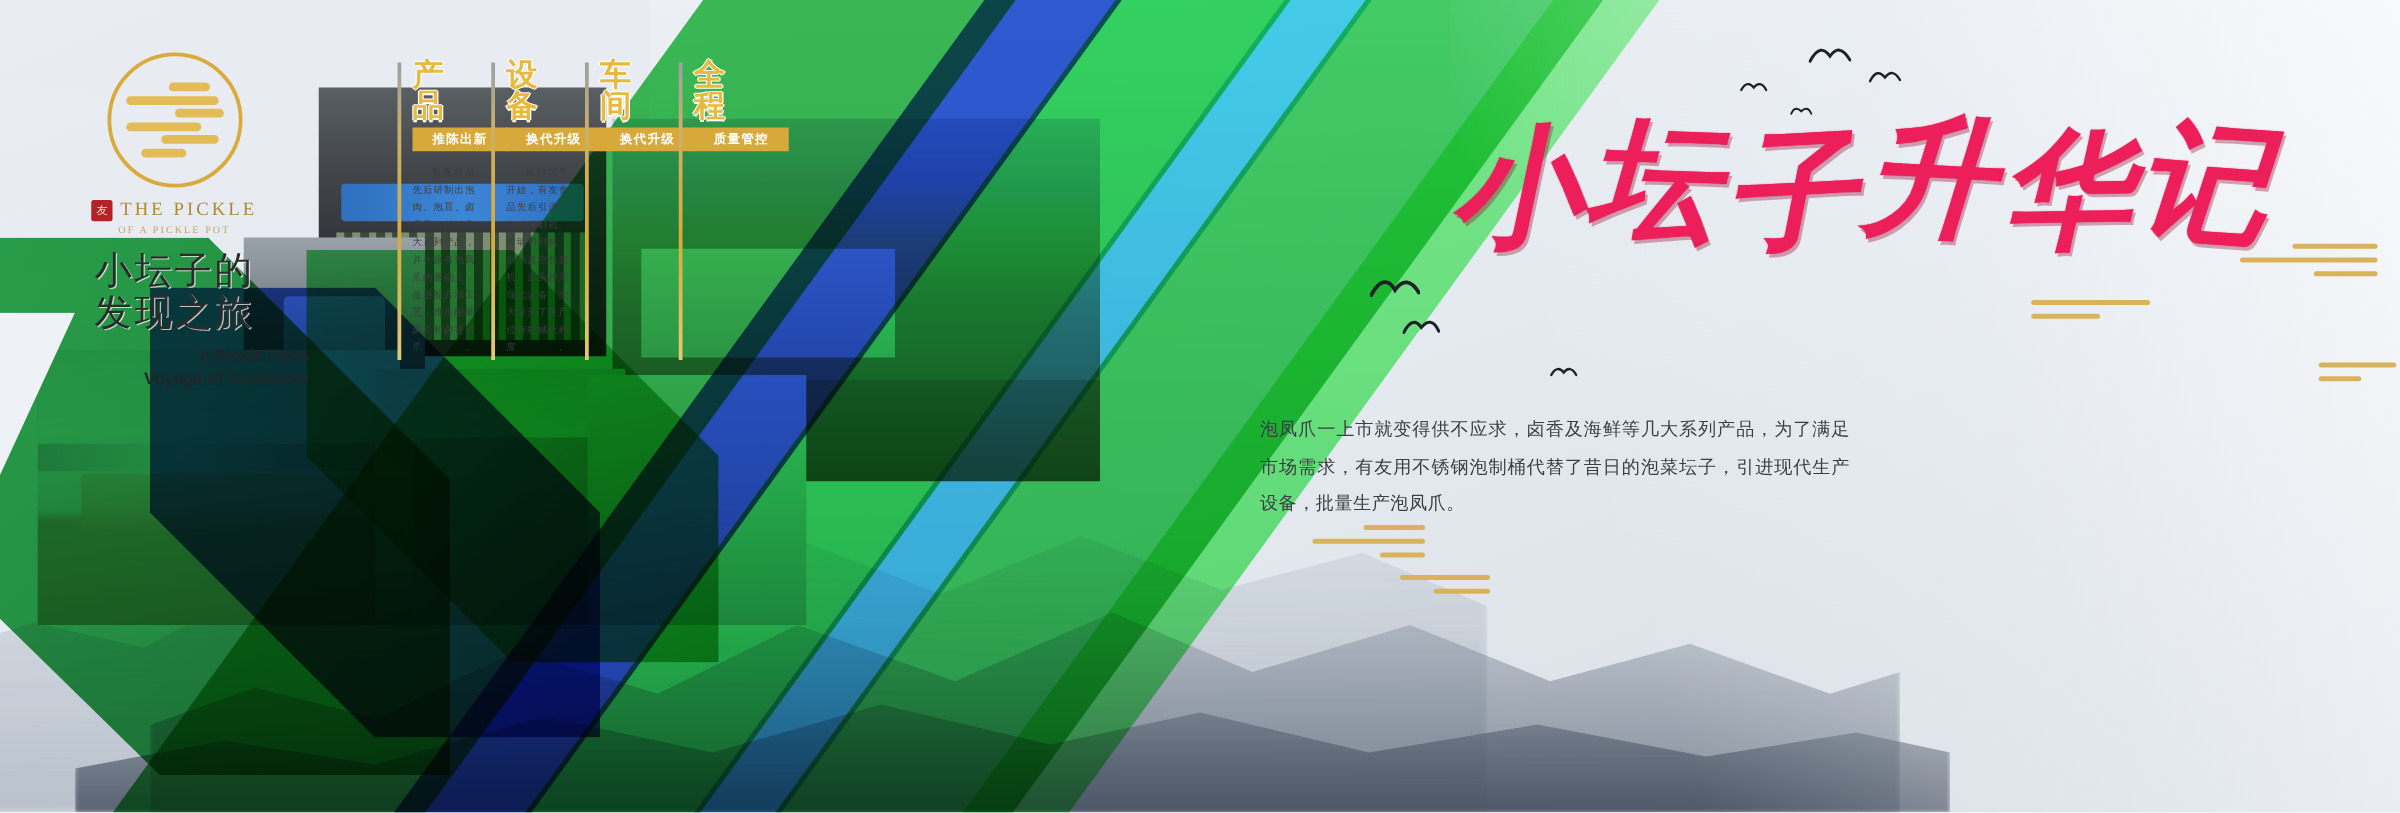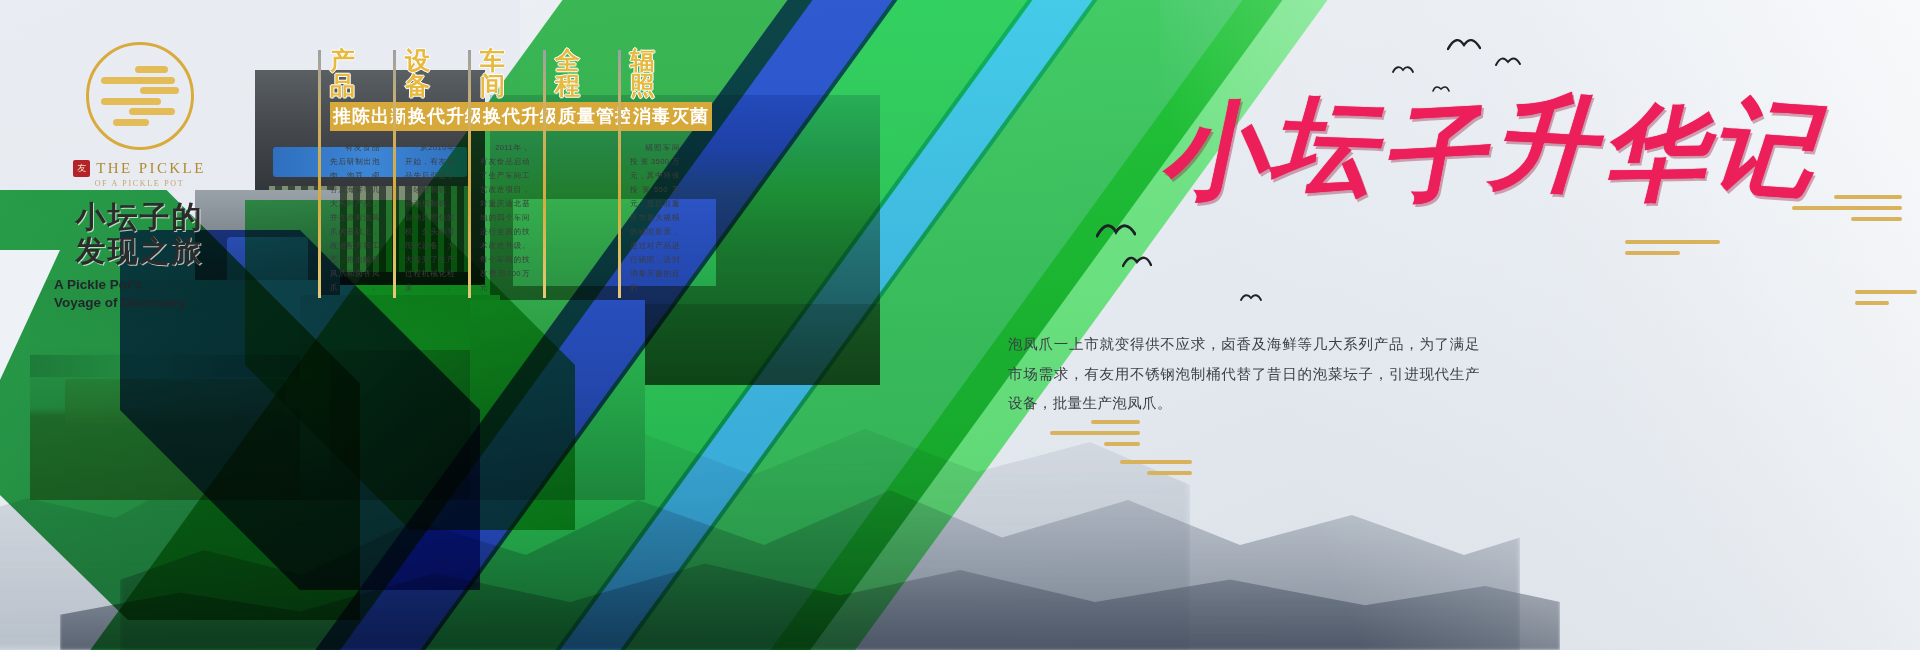--- a/index.html
+++ b/index.html
@@ -214,28 +214,28 @@
   .legend-en {
     color:#b08a31; font-family:"Liberation Serif", serif;
     font-size:15px; letter-spacing:2.4px;
   }
   .legend-sub {
     color:#c3a470; font-family:"Liberation Serif", serif;
     font-size:8px; letter-spacing:1.7px; margin-top:2px;
   }
   #brand-cn {
     margin-top: 12px;
-    color:#2b2b2b; font-size:30px; font-weight:700;
+    color:#2b2b2b; font-size:30px; font-weight:400;
     line-height:1.12; letter-spacing:2px;
     text-shadow: 1px 1px 0 rgba(255,255,255,.7);
   }
   #brand-en {
     margin-top: 9px;
     color:#21262b; font-size:13.5px; font-weight:700; line-height:1.35;
-    text-align:left; padding-left:22px;
+    text-align:right; padding-left:22px;
   }
 
   
   #cards { position:absolute; left:318px; top:48px; z-index:45; display:flex; }
   .card {
     position:relative;
     width:62px;
     margin-right:13px;
     padding-left:12px;
   }
@@ -245,22 +245,22 @@
   }
   .card-h1 {
     font-size:25px; font-weight:700; color:#e8b93f; line-height:1;
     letter-spacing:1px;
     text-shadow: 0 1px 0 #fff, 1px 0 0 #fff, -1px 0 0 #fff, 0 -1px 0 #fff;
   }
   .card-h2 {
     margin-top:4px;
     display:inline-block;
     background:#d7a93a; color:#fff;
-    font-size:18px; font-weight:700; letter-spacing:1px;
-    padding:2px 3px 3px;
+    font-size:10px; font-weight:700; letter-spacing:1px;
+    padding:2px 16px 3px;
     white-space:nowrap;
   }
   .card-body {
     margin-top:10px;
     font-size:7.6px; line-height:1.85;
     color:#3c3c3c;
     text-align:justify;
     text-align-last:justify;
     letter-spacing:.4px;
     text-indent:2em;
@@ -400,32 +400,25 @@
     <div class="card">
       <div class="card-rule"></div>
       <div class="card-h1">设备</div>
       <div class="card-h2">换代升级</div>
       <div class="card-body">从2010年开始，有友食品先后引进了连续煮制机、自动切制机、自动真空包装机、多头称等现代设备，大大提升了生产过程机械化程度。</div>
     </div>
     <div class="card">
       <div class="card-rule"></div>
       <div class="card-h1">车间</div>
       <div class="card-h2">换代升级</div>
-      <div class="card-body">2011年，有友食品启动了生产车间工艺改造项目，对重庆渝北基地的四个车间进行全面的技术改造升级。每个车间的技改费用700万元。</div>
     </div>
     <div class="card">
       <div class="card-rule"></div>
       <div class="card-h1">全程</div>
       <div class="card-h2">质量管控</div>
-    </div>
-    <div class="card">
-      <div class="card-rule"></div>
-      <div class="card-h1">辐照</div>
-      <div class="card-h2">消毒灭菌</div>
-      <div class="card-body">辐照车间投资3500万元，其中环保投资550万元，是目前重庆市最大规模的辐照装置，通过对产品进行辐照，达到消毒灭菌的目的。</div>
     </div>
   </div>
 
 
   <div id="headline">
     <span>小</span>
     <span>坛</span>
     <span>子</span>
     <span>升</span>
     <span>华</span>

